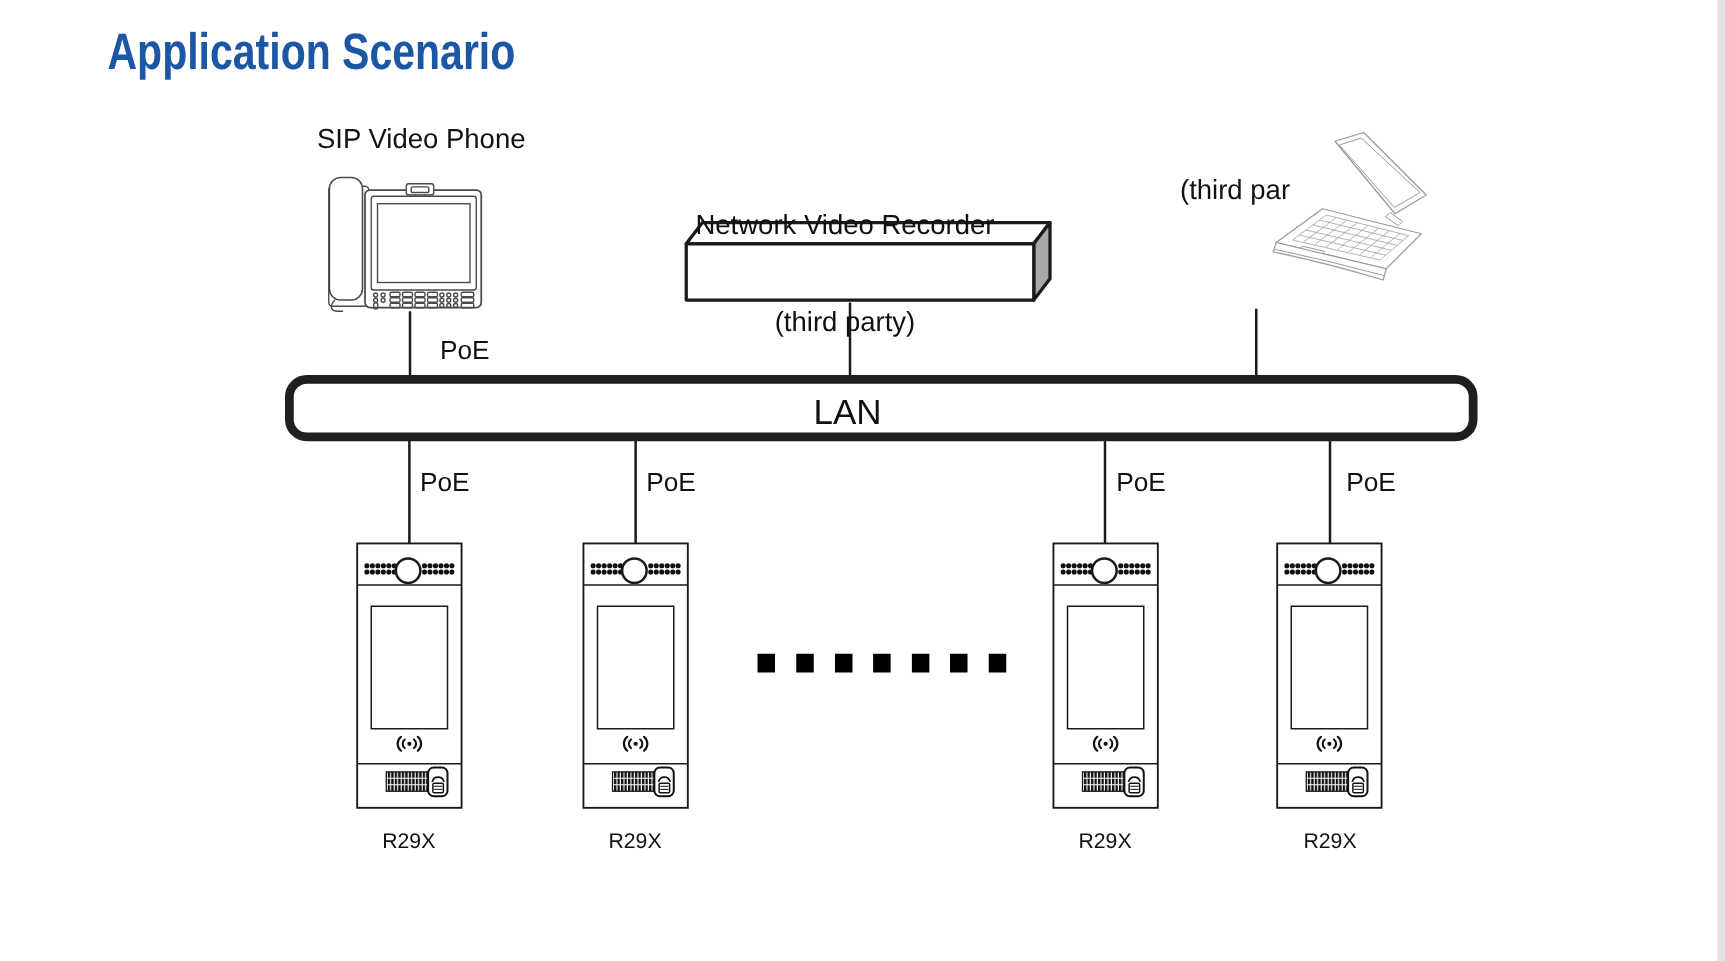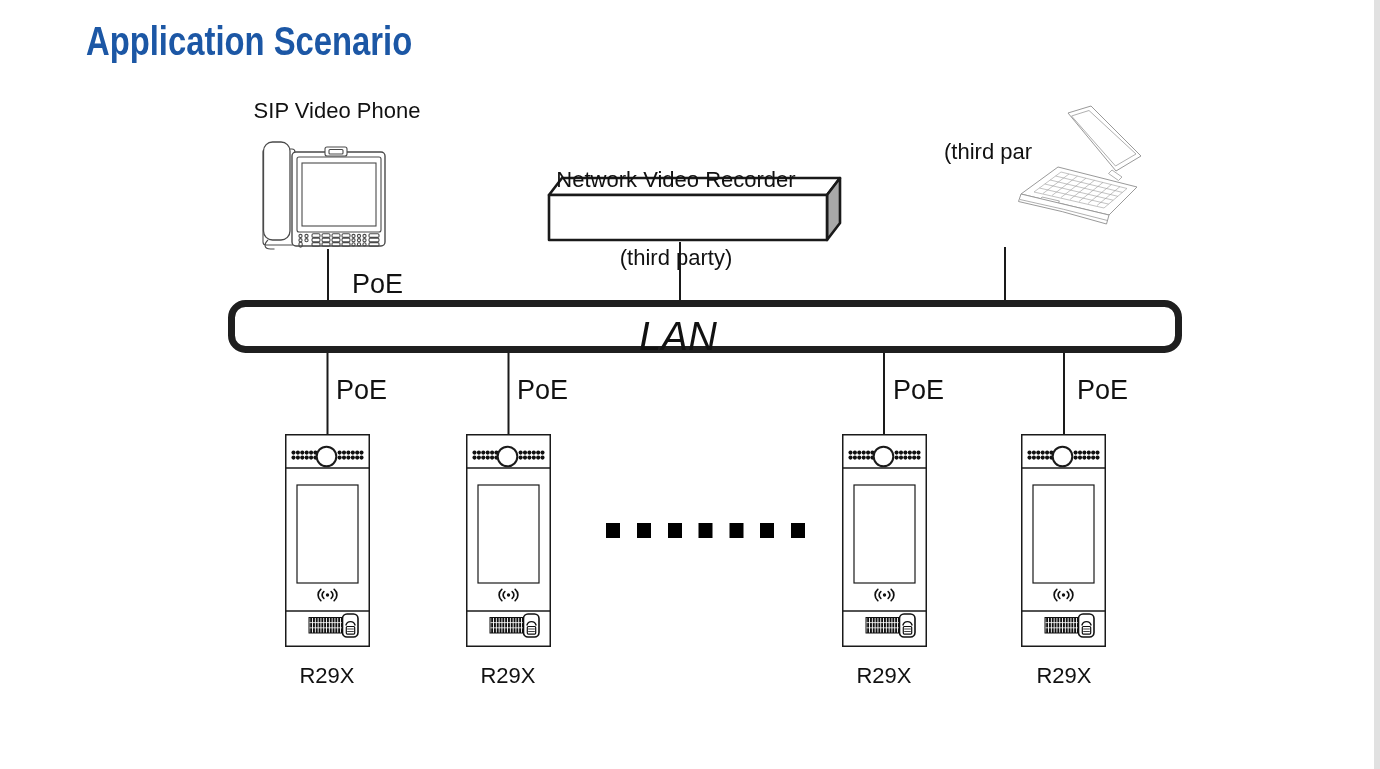--- a/index.html
+++ b/index.html
@@ -9,23 +9,23 @@
   }
   .edge-strip{position:absolute;top:0;right:0;width:6px;height:769px;background:#e1e1e1;}
   .page-title{
     position:absolute;left:86px;top:18px;
     font-size:41px;font-weight:bold;color:#1c57a5;
     transform:scaleX(0.8);transform-origin:left top;white-space:nowrap;
   }
   .lbl{position:absolute;color:#111;white-space:pre;}
   .lbl.center{text-align:center;}
   .dev-label{font-size:22px;line-height:26px;}
-  .poe{font-size:27px;}
-  .lan-label{font-size:40px;font-style:italic;}
-  .r29x{font-size:22px;}
+  .poe{font-size:21px;}
+  .lan-label{font-size:28px;}
+  .r29x{font-size:17px;}
   svg.diagram{position:absolute;left:0;top:0;}
 </style>
 </head>
 <body>
 
 <div class="canvas">
 
   <svg class="diagram" width="1380" height="769" viewBox="0 0 1380 769">
     <defs>
 

